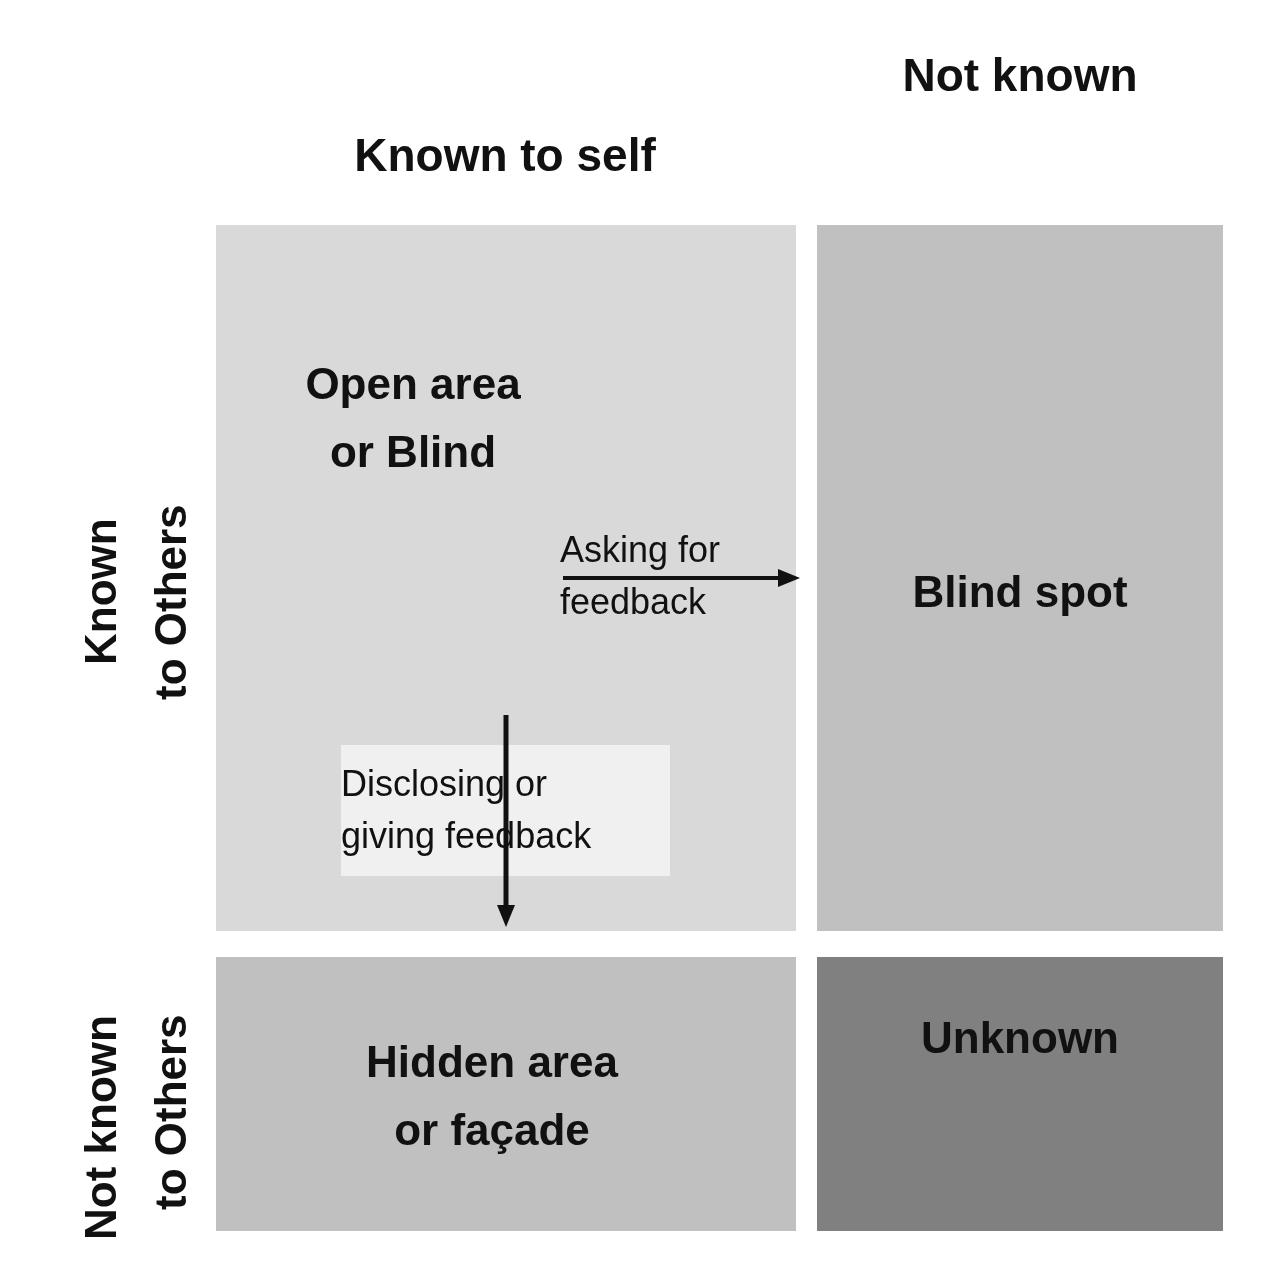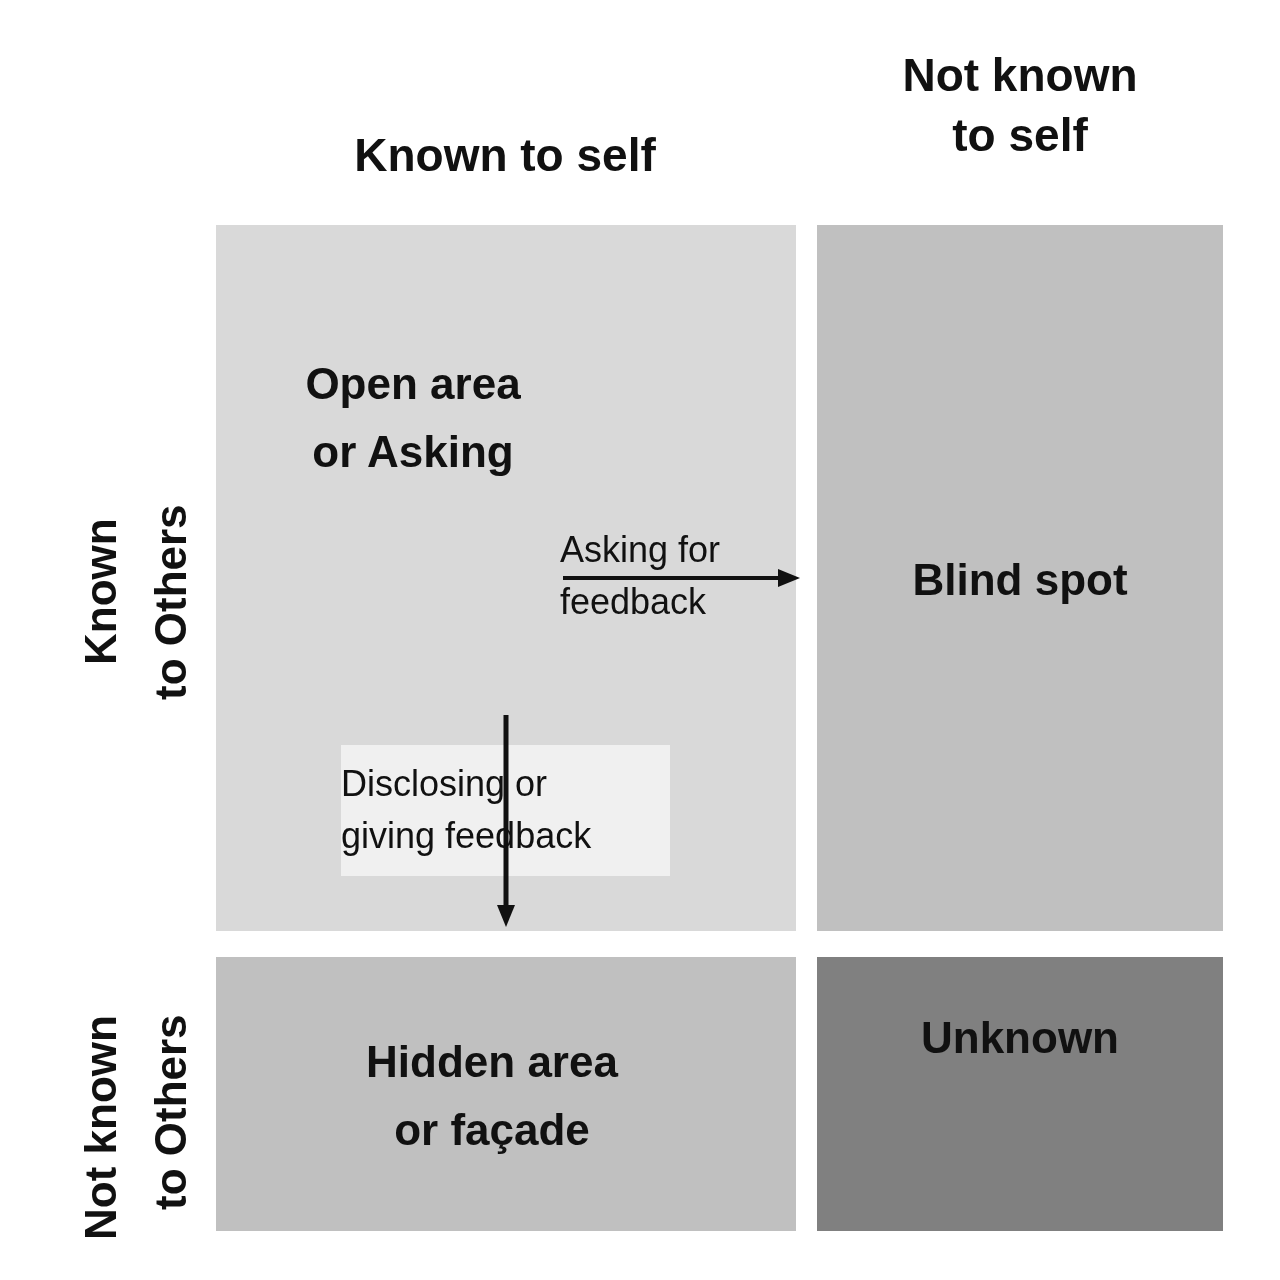--- a/index.html
+++ b/index.html
@@ -12,33 +12,32 @@
           transform:rotate(-90deg); transform-origin:left top; white-space:nowrap; }
   .small { position:absolute; font-size:36px; line-height:52px; text-align:left; }
   .box { position:absolute; background:#f0f0f0; }
 </style>
 </head>
 <body>
 
 <div class="hdr" style="left:300px; top:125px; width:410px;">Known to self</div>
 <div class="hdr" style="left:820px; top:45px; width:400px;">
   <div>Not known</div>
-  <div>to self</div>
 </div>
 
 <div class="quad" style="left:216px; top:225px; width:580px; height:706px; background:#d9d9d9;"></div>
 <div class="quad" style="left:817px; top:225px; width:406px; height:706px; background:#c0c0c0;"></div>
 <div class="quad" style="left:216px; top:957px; width:580px; height:274px; background:#c0c0c0;"></div>
 <div class="quad" style="left:817px; top:957px; width:406px; height:274px; background:#808080;"></div>
 
 <div class="qlabel" style="left:248px; top:350px; width:330px;">
   <div>Open area</div>
-  <div>or Asking</div>
+  <div>or Blind</div>
 </div>
-<div class="qlabel" style="left:817px; top:546px; width:406px;">Blind spot</div>
+<div class="qlabel" style="left:817px; top:558px; width:406px;">Blind spot</div>
 <div class="qlabel" style="left:216px; top:1028px; width:552px;">
   <div>Hidden area</div>
   <div>or façade</div>
 </div>
 <div class="qlabel" style="left:817px; top:1004px; width:406px;">Unknown</div>
 
 <div class="side" style="left:66px; top:700px;">
   <div style="padding-left:35px;">Known</div>
   <div>to Others</div>
 </div>

